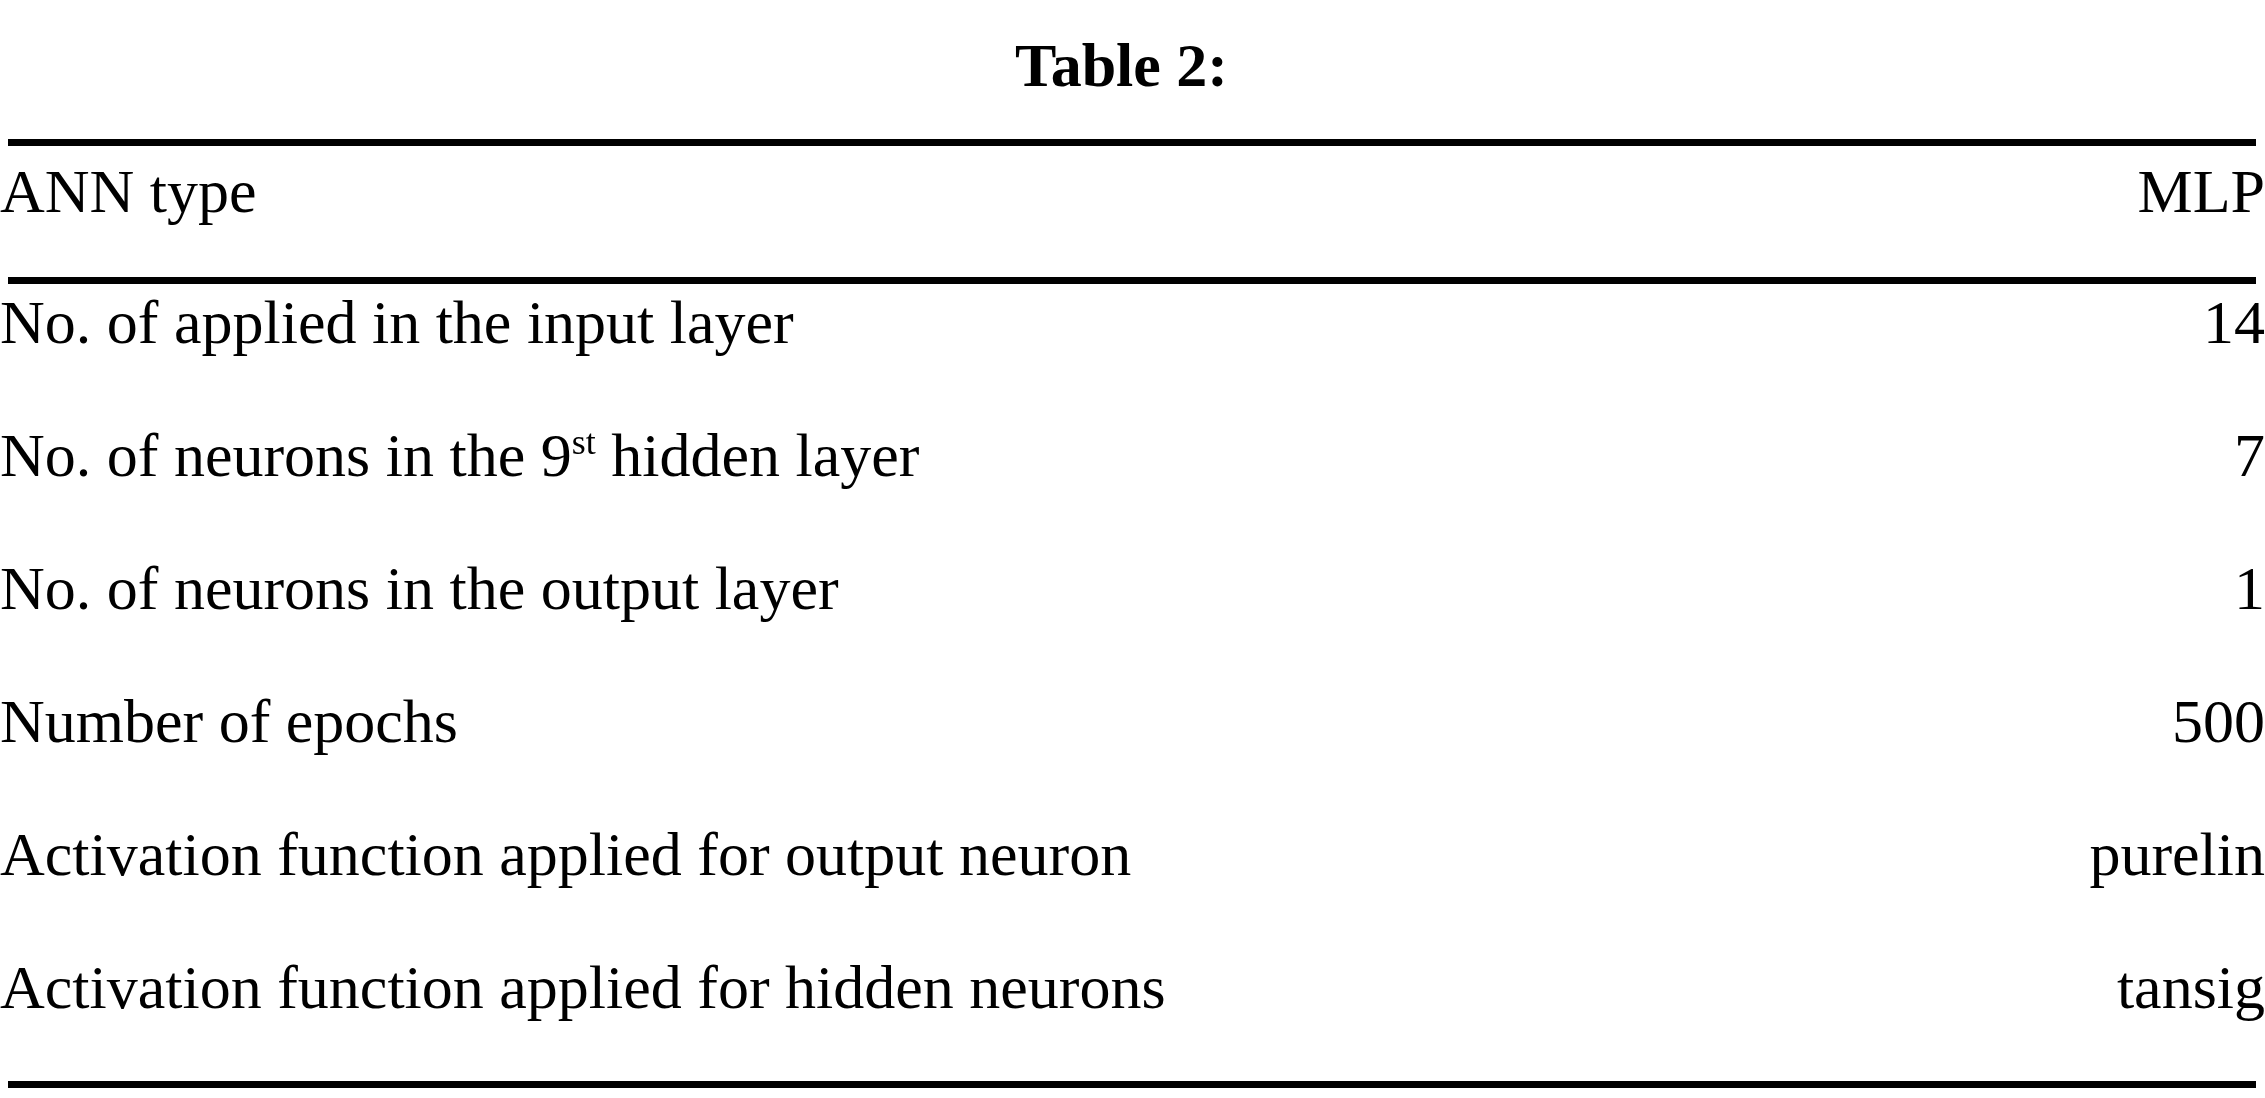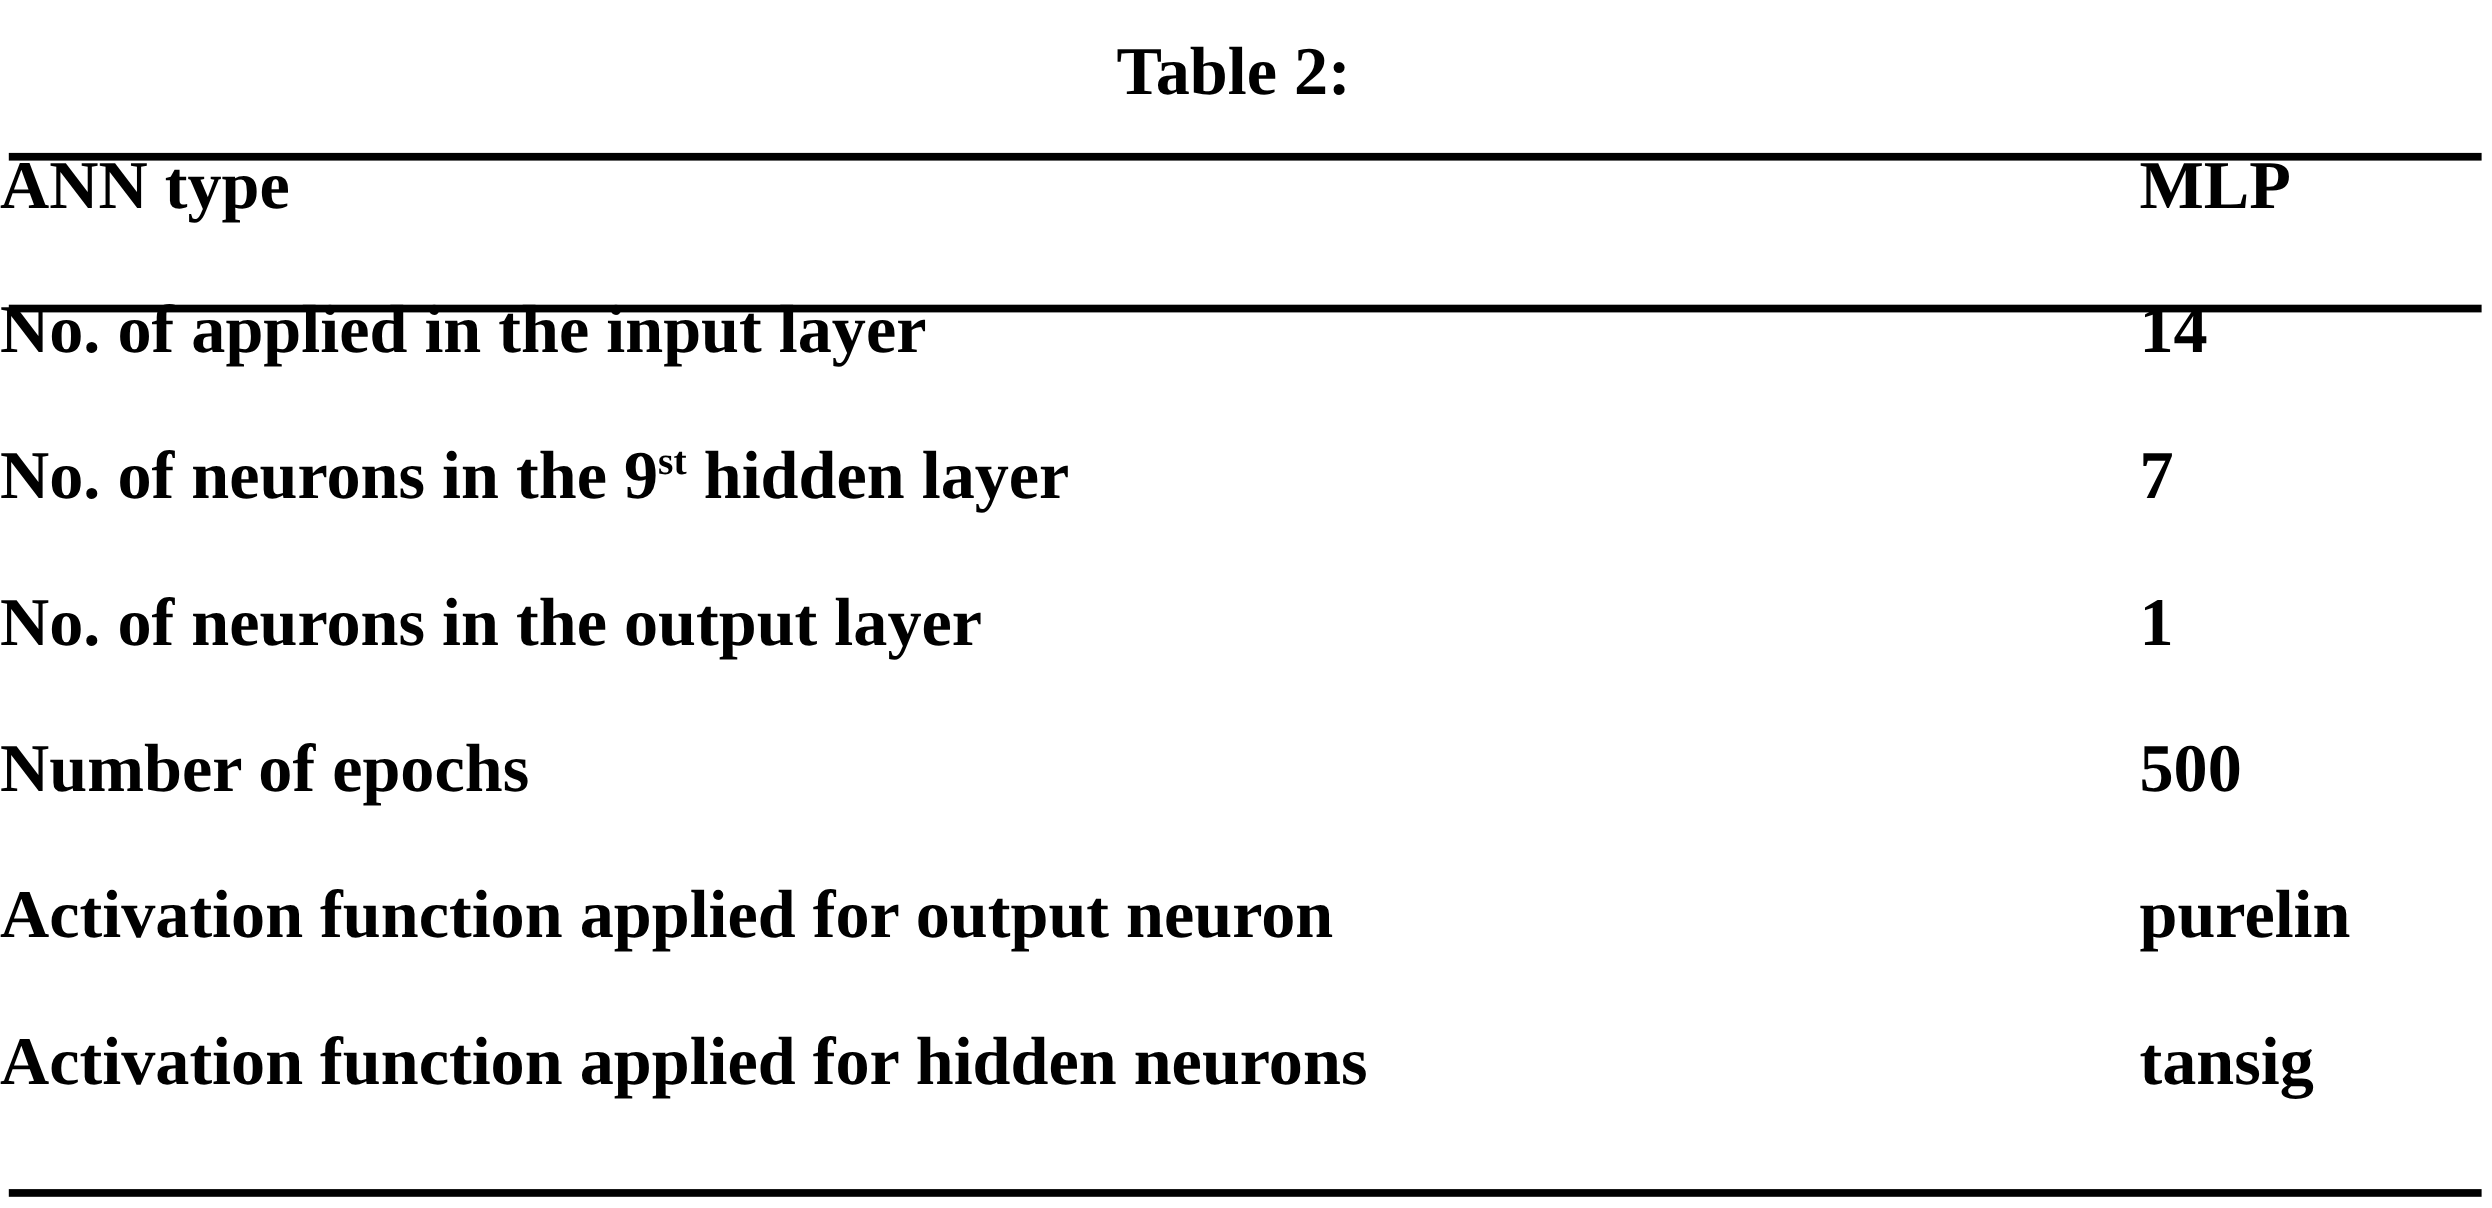--- a/index.html
+++ b/index.html
@@ -55,25 +55,24 @@
     background: #000000;
   }
   .rule-top    { top: 139px;  height: 7px; }
   .rule-header { top: 277px;  height: 7px; }
   .rule-bottom { top: 1081px; height: 7px; }
 
   
   .tbl {
     position: absolute;
     left: 0;
-    top: 138px;
+    top: 160px;
     width: 2265px;
     border-collapse: collapse;
     table-layout: fixed;
-    font-weight: bold;
   }
   .tbl col.c-label { width: 1945px; }
   .tbl col.c-value { width: 320px;  }
 
   .tbl td {
     padding: 0;
     margin: 0;
     vertical-align: baseline;
     font-size: 62px;
     line-height: 1.0;
@@ -82,21 +81,21 @@
 
   .row-header td { height: 131px; }
   .row-data   td { height: 133px; }
 
   .cell-label {
     padding-left: 58px;
     text-align: left;
   }
   .cell-value {
     padding-left: 40px;
-    text-align: left;
+    text-align: right;
   }
 
   sup.ordinal {
     font-size: 0.58em;
     vertical-align: super;
     line-height: 0;
   }
 
   .row-data:first-of-type td { padding-top: 6px; }
 </style>

